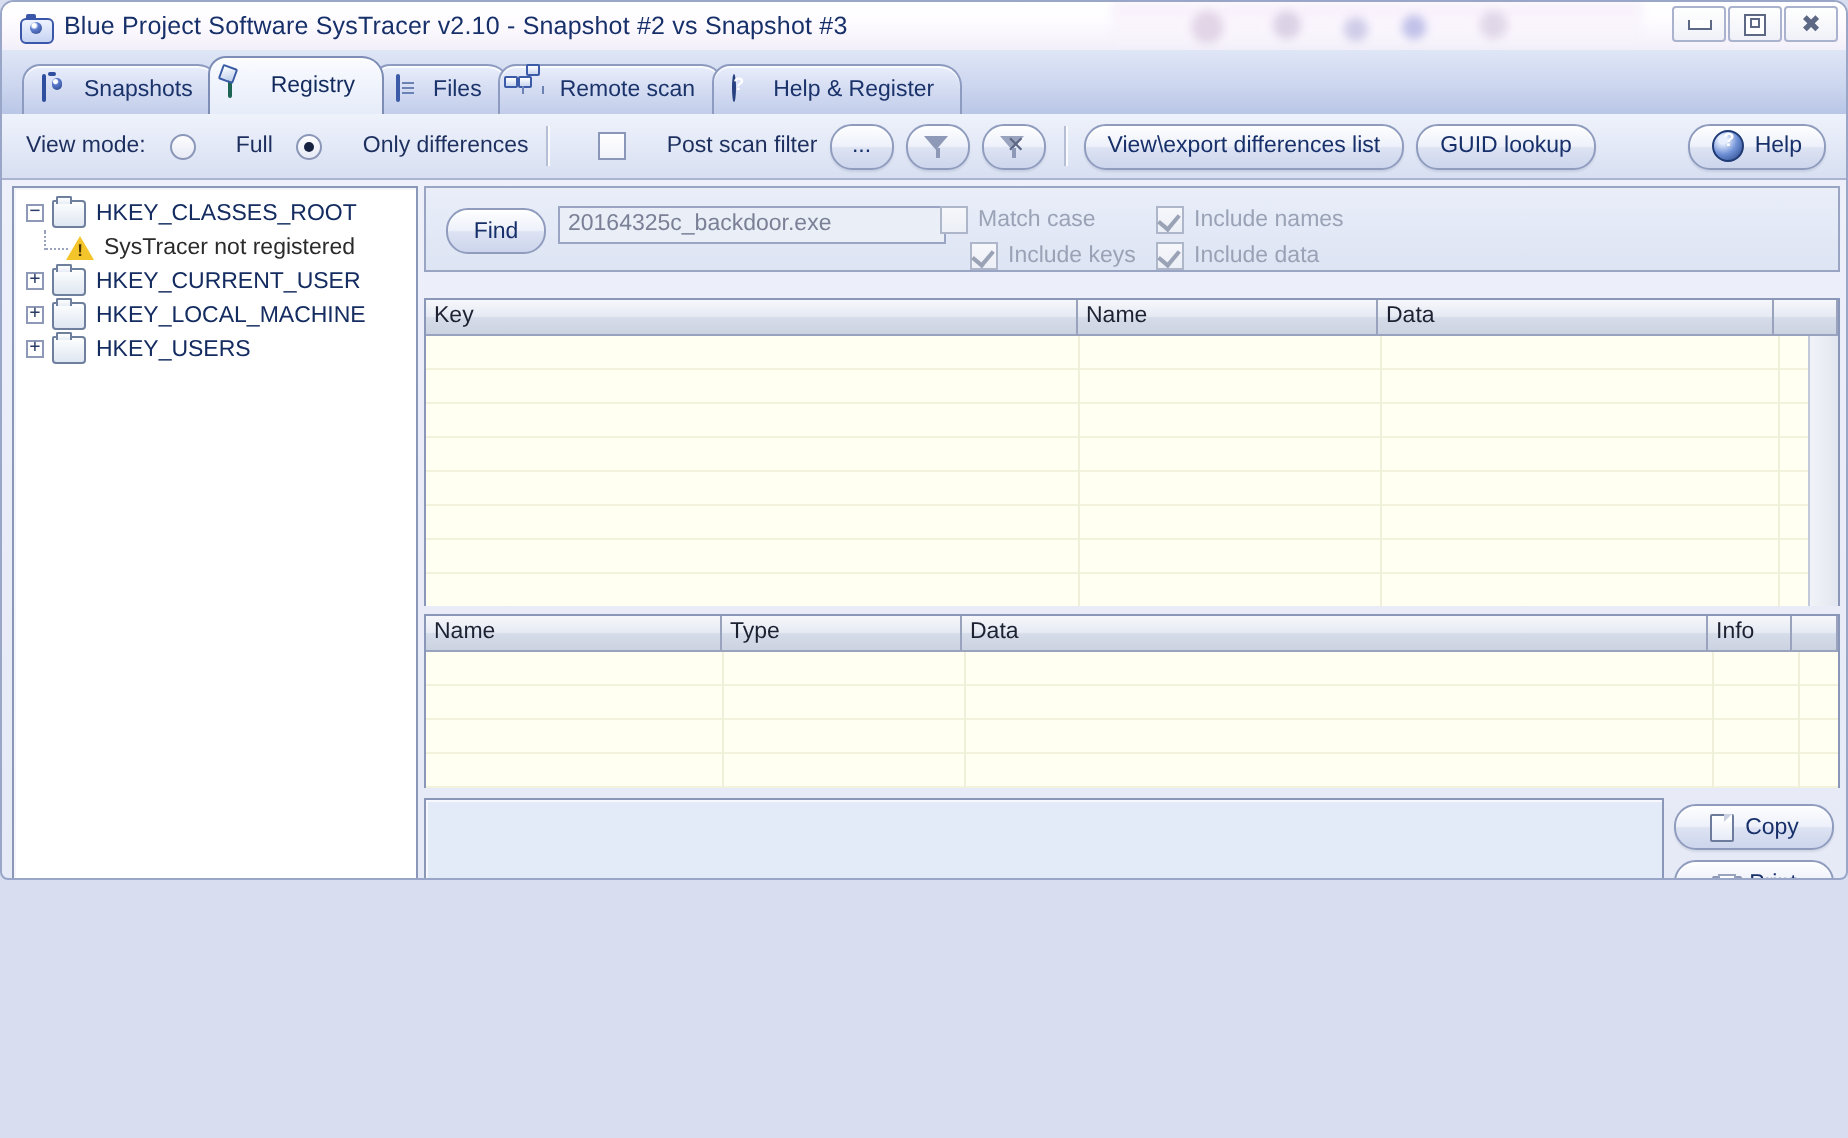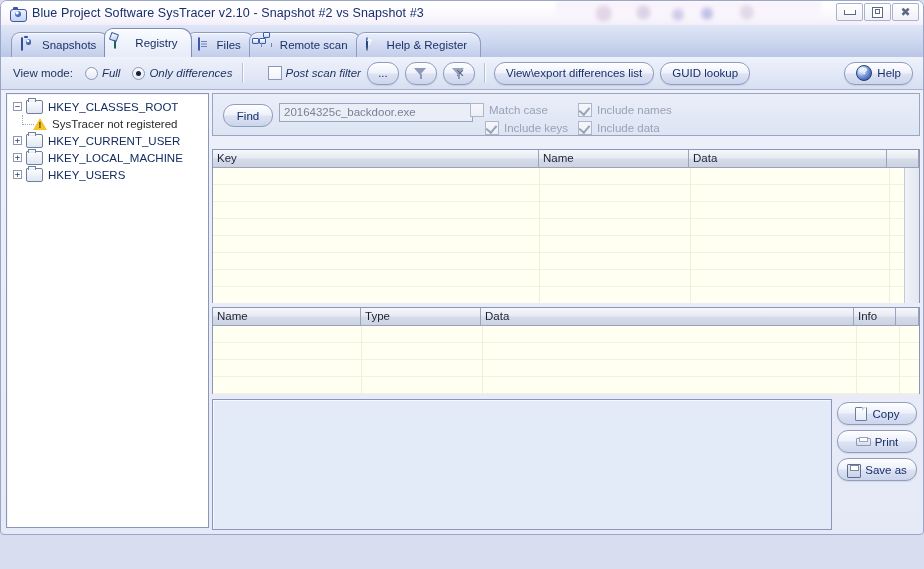--- a/index.html
+++ b/index.html
@@ -3,21 +3,21 @@
 <meta charset="utf-8">
 <style>
   html,body{margin:0;padding:0;}
   body{
     width:924px;height:569px;overflow:hidden;
     font-family:"Liberation Sans","DejaVu Sans",sans-serif;
     font-size:11.5px;color:#102a54;
     background:#d8def0;
   }
   .app{
-    position:relative;width:924px;height:535px;box-sizing:border-box;
+    position:relative;width:924px;height:440px;box-sizing:border-box;
     background:linear-gradient(180deg,#fbfaff 0%,#eef0fa 14%,#e6eaf6 100%);
     border:1px solid #9aa6c8;border-radius:7px 7px 4px 4px;
     overflow:hidden;
   }
 
   
   .titlebar{
     position:absolute;left:0;top:0;width:924px;height:24px;
     background:linear-gradient(180deg,#ffffff 0%,#fdfbff 45%,#f3eff9 100%);
     border-bottom:1px solid #b9c0d8;
@@ -133,21 +133,21 @@
     font-size:9px;font-weight:bold;color:#fff;font-family:"Liberation Sans",sans-serif;}
 
   
   .toolbar{
     position:absolute;left:0;top:56px;width:924px;height:32px;
     background:linear-gradient(180deg,#eef2fb 0%,#e2e8f6 55%,#d7dff1 100%);
     border-bottom:1px solid #aab4d0;
     display:flex;align-items:center;
   }
   .tb-label{margin-left:12px;color:#1d2f5e;font-size:11.5px;}
-  .radio-wrap,.check-wrap{display:flex;align-items:center;gap:4px;margin-left:12px;color:#1d2f5e;font-size:11.5px;font-style:italic;}
+  .radio-wrap,.check-wrap{display:flex;align-items:center;gap:20px;margin-left:12px;color:#1d2f5e;font-size:11.5px;}
   .radio{width:11px;height:11px;border-radius:50%;border:1px solid #8b97b8;
     background:linear-gradient(180deg,#fdfdff,#e7eaf5);position:relative;}
   .radio.on:after{content:"";position:absolute;left:3px;top:3px;width:5px;height:5px;border-radius:50%;background:#16223f;}
   .check{width:12px;height:12px;border:1px solid #8b97b8;background:linear-gradient(180deg,#ffffff,#f1f3fa);position:relative;}
   .check.on:after{content:"";position:absolute;left:2px;top:1px;width:5px;height:8px;
     border:solid #16223f;border-width:0 2px 2px 0;transform:rotate(40deg);}
   .tb-sep{width:1px;height:20px;background:#b6bed6;margin:0 9px;box-shadow:1px 0 0 #fafbff;}
   .rbtn{
     height:21px;padding:0 11px;display:inline-flex;align-items:center;justify-content:center;gap:5px;
     border:1px solid #8f9cbe;border-radius:11px;

